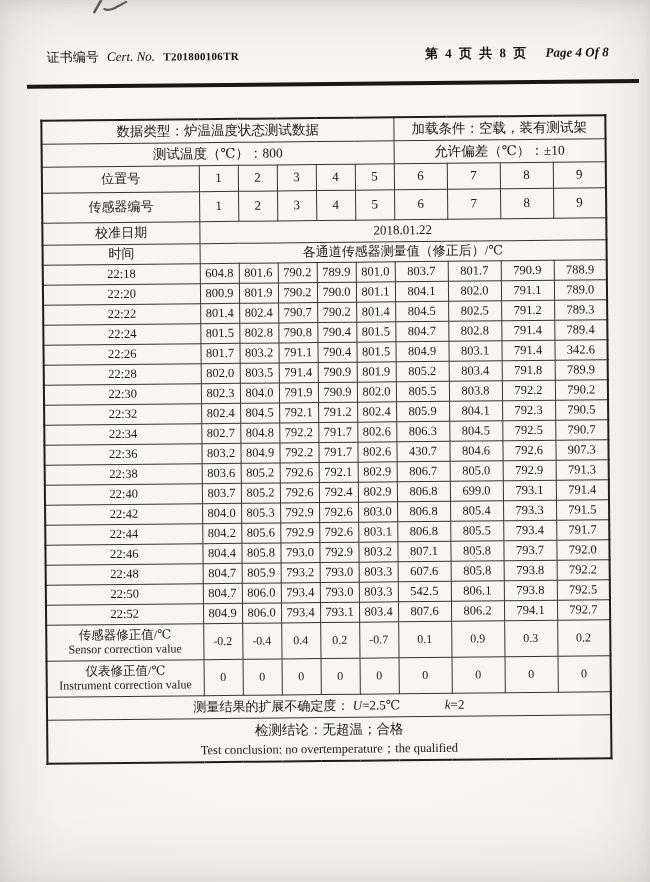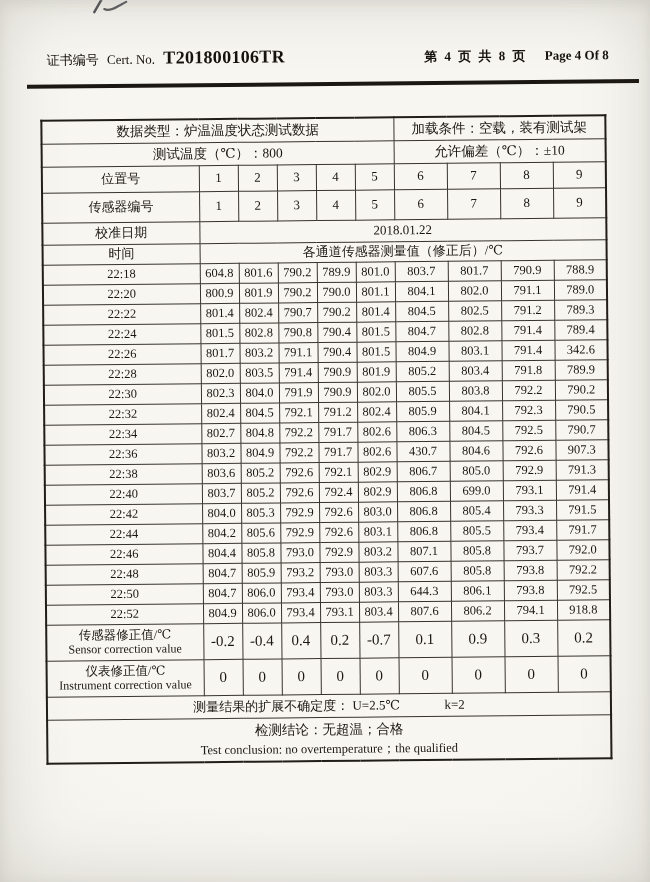--- a/index.html
+++ b/index.html
@@ -17,24 +17,24 @@
   }
   .sheet{position:absolute;inset:0;transform:rotate(-0.55deg);transform-origin:50% 45%;}
   .pen-mark{position:absolute;left:92px;top:-2px;}
   .doc-header{
     position:absolute;top:46px;left:50px;width:562px;
     display:flex;justify-content:space-between;align-items:baseline;
     font-size:13px;white-space:nowrap;
   }
   .h-left span{margin-right:5px;}
   .h-right span{margin-left:14px;}
-  .it{}
+  .it{font-style:italic;}
   .bd{font-weight:bold;}
   .zh-sp{letter-spacing:2px;}
-  .cert-no{font-weight:bold;font-size:18px;letter-spacing:.3px;}
+  .cert-no{font-weight:bold;font-size:11px;letter-spacing:.3px;}
   .rule{position:absolute;top:82px;left:30px;width:612px;height:3.5px;background:#1a1712;}
 
   table.t{
     position:absolute;top:117px;left:43px;width:565px;
     border-collapse:collapse;table-layout:fixed;
     border:2px solid #211d18;
   }
   table.t td{
     border:1px solid #38332c;text-align:center;vertical-align:middle;
     padding:0;font-size:12.5px;line-height:1.15;color:#1b1713;
@@ -43,21 +43,21 @@
   tr.rh td{height:22px;font-size:13.5px;}
   tr.pos-row td{height:25px;font-size:13px;}
   tr.sens-row td{height:29px;font-size:13px;}
   tr.date-row td{height:21px;font-size:13px;}
   tr.time-row td{height:19px;font-size:13px;}
   tr.data-row td{height:19px;font-size:12.5px;}
   td.lbl{font-size:13px;}
   tr.corr-row td{height:35px;}
   td.lbl2{font-size:12.5px;}
   td.lbl2 .en{font-size:12px;}
-  tr.corr-row td.val{font-size:15px;}
+  tr.corr-row td.val{font-size:12px;}
   tr.unc-row td{height:22px;font-size:13px;}
   tr.unc-row .kgap{display:inline-block;width:38px;}
   tr.concl-row td{height:42px;font-size:13.5px;line-height:1.45;}
   tr.concl-row .en{font-size:12.5px;}
 </style>
 </head>
 <body>
 
 <div class="sheet">
 
@@ -328,36 +328,36 @@
           <td>793.8</td>
           <td>792.2</td>
         </tr>
         <tr class="data-row">
           <td>22:50</td>
           <td>804.7</td>
           <td>806.0</td>
           <td>793.4</td>
           <td>793.0</td>
           <td>803.3</td>
-          <td>644.3</td>
+          <td>542.5</td>
           <td>806.1</td>
           <td>793.8</td>
           <td>792.5</td>
         </tr>
         <tr class="data-row">
           <td>22:52</td>
           <td>804.9</td>
           <td>806.0</td>
           <td>793.4</td>
           <td>793.1</td>
           <td>803.4</td>
           <td>807.6</td>
           <td>806.2</td>
           <td>794.1</td>
-          <td>918.8</td>
+          <td>792.7</td>
         </tr>
       </tbody>
     <tbody>
       <tr class="corr-row">
         <td class="lbl2">
           <div>传感器修正值/℃</div>
           <div class="en">Sensor correction value</div>
         </td>
       <td class="val">-0.2</td>
           <td class="val">-0.4</td>

